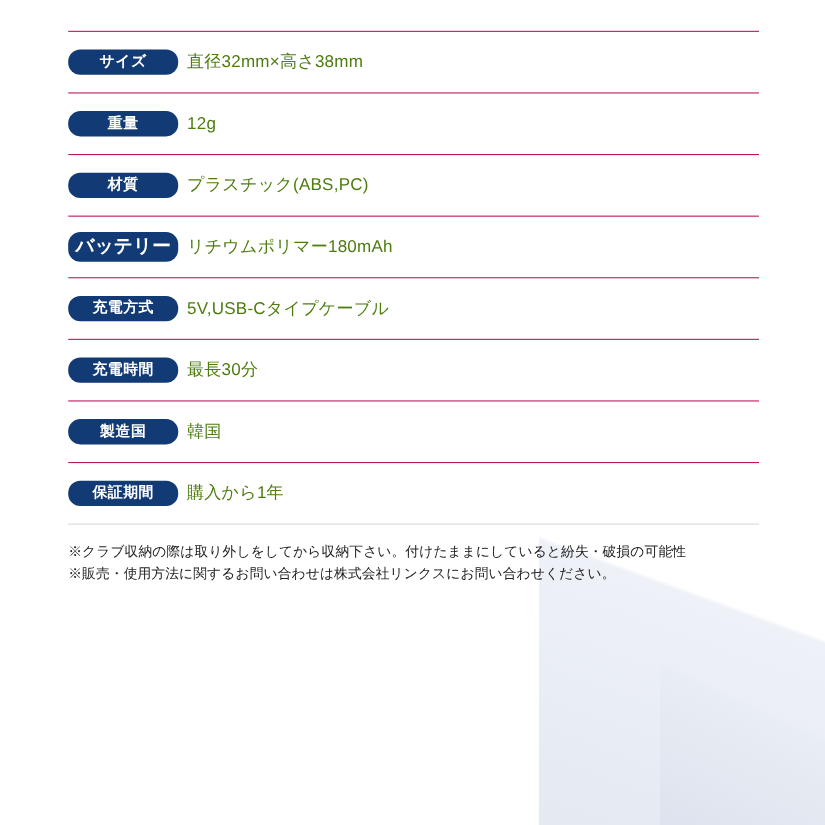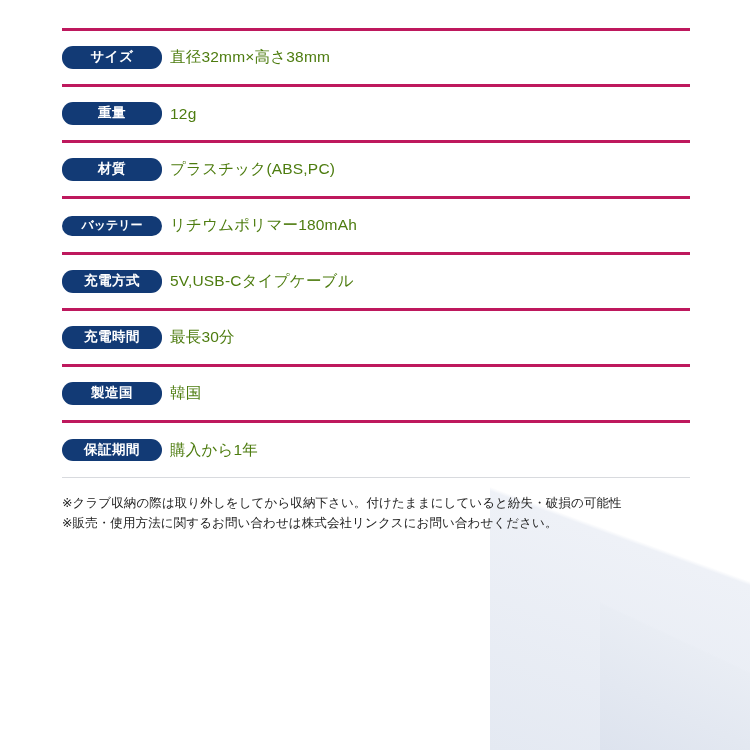--- a/index.html
+++ b/index.html
@@ -48,21 +48,21 @@
   }
   table.spec-table {
     width: 628px;
     border-collapse: collapse;
     table-layout: fixed;
   }
   table.spec-table tr {
     height: 56px;
   }
   table.spec-table td {
-    border-top: 3px solid #be185d;
+    border-top: 1px solid #be185d;
     vertical-align: middle;
     padding: 0;
   }
   table.spec-table tr:last-child td {
     border-bottom: 1px solid #d8dade;
   }
   td.label-cell {
     width: 108px;
   }
   .pill {
@@ -73,33 +73,34 @@
     font-weight: bold;
     letter-spacing: 0.5px;
     text-align: center;
     border-radius: 11px;
     padding: 3px 0 4px 0;
     width: 100px;
     line-height: 1.15;
     white-space: nowrap;
   }
   .pill.tight {
-    font-size: 12px;
+    font-size: 17px;
     letter-spacing: 0;
   }
   td.value-cell {
     padding-left: 14px;
     font-size: 15.5px;
     color: #4d7c0f;
     letter-spacing: 0.2px;
     white-space: nowrap;
   }
   .notes {
     margin-top: 16px;
     width: 630px;
+    font-family: Liberation Mono, monospace;
   }
   .note-line {
     font-size: 12.5px;
     color: #222222;
     line-height: 1.58;
     letter-spacing: 0.1px;
   }
   .note-indent {
     padding-left: 14px;
   }

